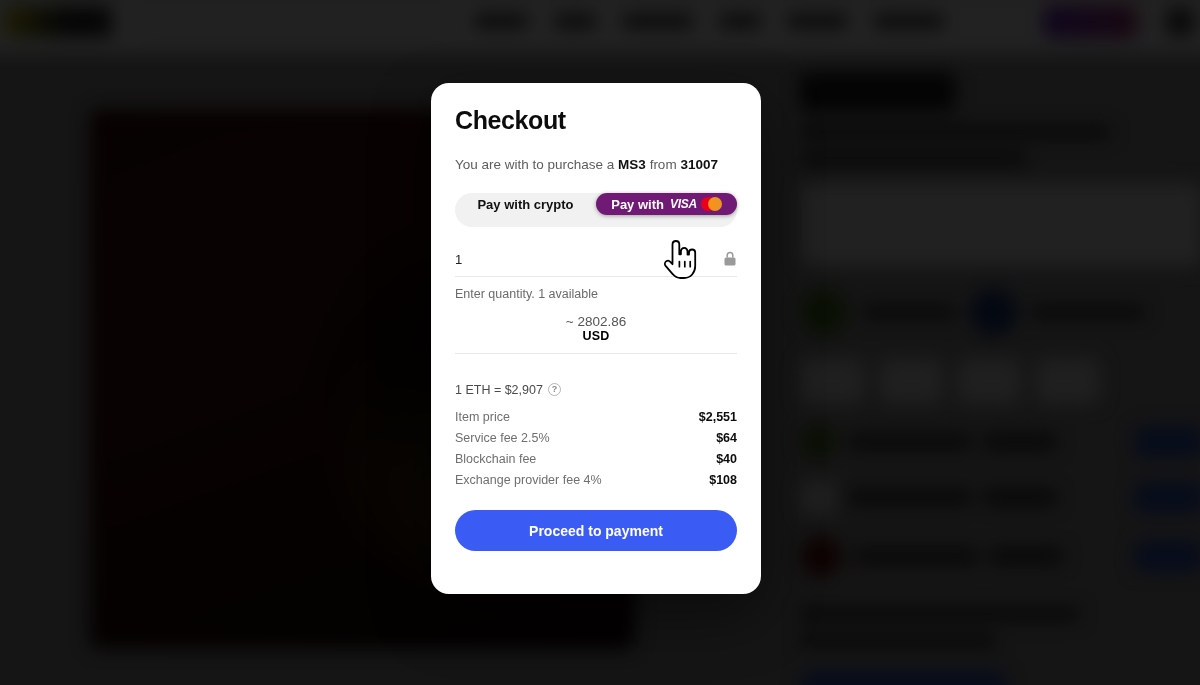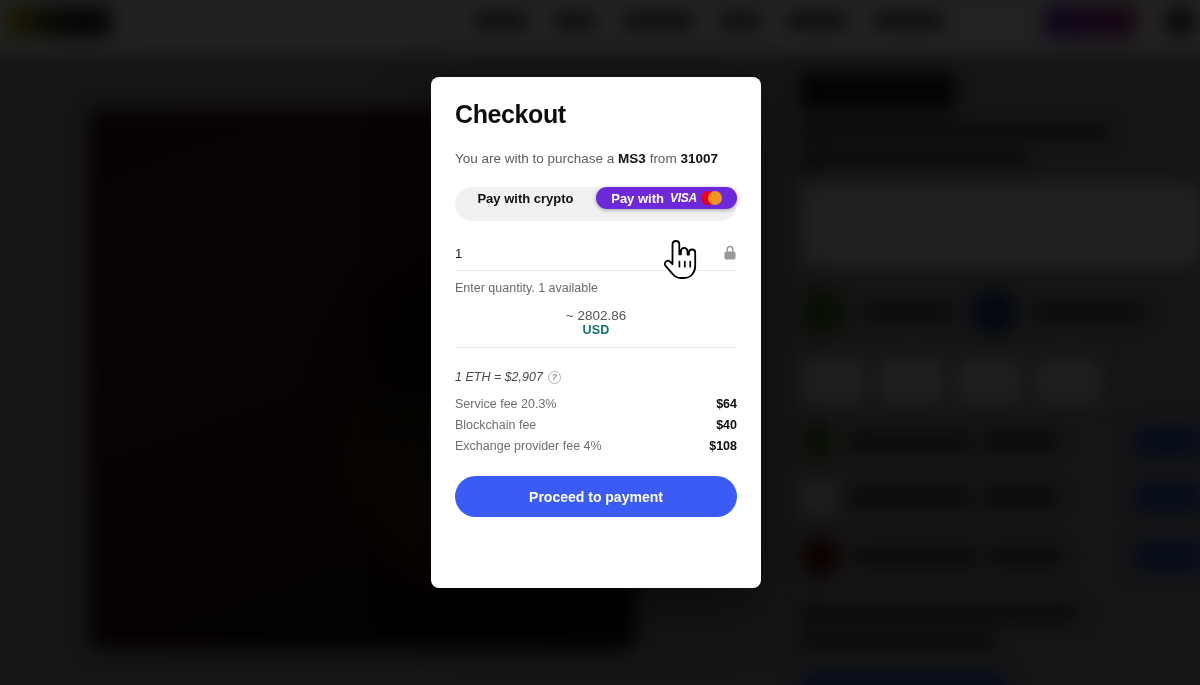--- a/index.html
+++ b/index.html
@@ -93,25 +93,25 @@
 
   
   #scrim {
     position: absolute; inset: 0;
     background: rgba(0,0,0,0.55);
   }
 
   
   #modal {
     position: absolute;
-    left: 431px; top: 77px;
+    left: 431px; top: 83px;
     width: 330px;
     min-height: 511px;
     background: #ffffff;
-    border-radius: 8px;
+    border-radius: 18px;
     box-shadow: 0 22px 60px rgba(0,0,0,0.45);
     padding: 24px 24px 30px 24px;
   }
 
   .title {
     font-size: 25px;
     font-weight: bold;
     color: #0c0c0c;
     letter-spacing: -0.4px;
     line-height: 1.1;
@@ -147,21 +147,21 @@
     display: flex;
     align-items: center;
     justify-content: center;
     font-size: 13px;
     font-weight: bold;
     color: #111;
     cursor: pointer;
     border-radius: 17px;
   }
   .seg-opt.active {
-    background: #6d28d9;
+    background: #701a75;
     color: #ffffff;
     box-shadow: 0 1px 4px rgba(0,0,0,0.35);
   }
   .seg-opt .cards {
     display: inline-flex;
     align-items: center;
     gap: 4px;
     margin-left: 6px;
   }
   .visa-mark {
@@ -221,30 +221,29 @@
   .amount-row {
     margin-top: 13px;
     display: flex;
     align-items: center;
     justify-content: space-between;
     padding-bottom: 10px;
     border-bottom: 1px solid #e9e9e9;
     flex-direction: column;
   }
   .amount-val { font-size: 13.5px; color: #555; }
-  .amount-cur { font-size: 12.5px; font-weight: bold; color: #0f766e; letter-spacing: 0.2px; }
+  .amount-cur { font-size: 12.5px; font-weight: bold; color: #000000; letter-spacing: 0.2px; }
 
   .rate-row {
-    margin-top: 22px;
-    display: flex;
-    align-items: flex-end;
+    margin-top: 29px;
+    display: flex;
+    align-items: flex-start;
     gap: 5px;
     font-size: 12.5px;
     color: #4a4a4a;
-    font-style: italic;
   }
   .help-circle {
     width: 13px; height: 13px;
     border: 1px solid #b5b5b5;
     border-radius: 50%;
     color: #8a8a8a;
     font-size: 9px;
     line-height: 11px;
     text-align: center;
     font-weight: bold;
@@ -393,21 +392,25 @@
       <span class="amount-cur">USD</span>
     </div>
 
     <div class="rate-row">
       <span>1 ETH = $2,907</span>
       <span class="help-circle">?</span>
     </div>
 
     <div class="fees">
       <div class="fee-row">
-        <span class="fee-label">Service fee 20.3%</span>
+        <span class="fee-label">Item price</span>
+        <span class="fee-value">$2,551</span>
+      </div>
+      <div class="fee-row">
+        <span class="fee-label">Service fee 2.5%</span>
         <span class="fee-value">$64</span>
       </div>
       <div class="fee-row">
         <span class="fee-label">Blockchain fee</span>
         <span class="fee-value">$40</span>
       </div>
       <div class="fee-row">
         <span class="fee-label">Exchange provider fee 4%</span>
         <span class="fee-value">$108</span>
       </div>

